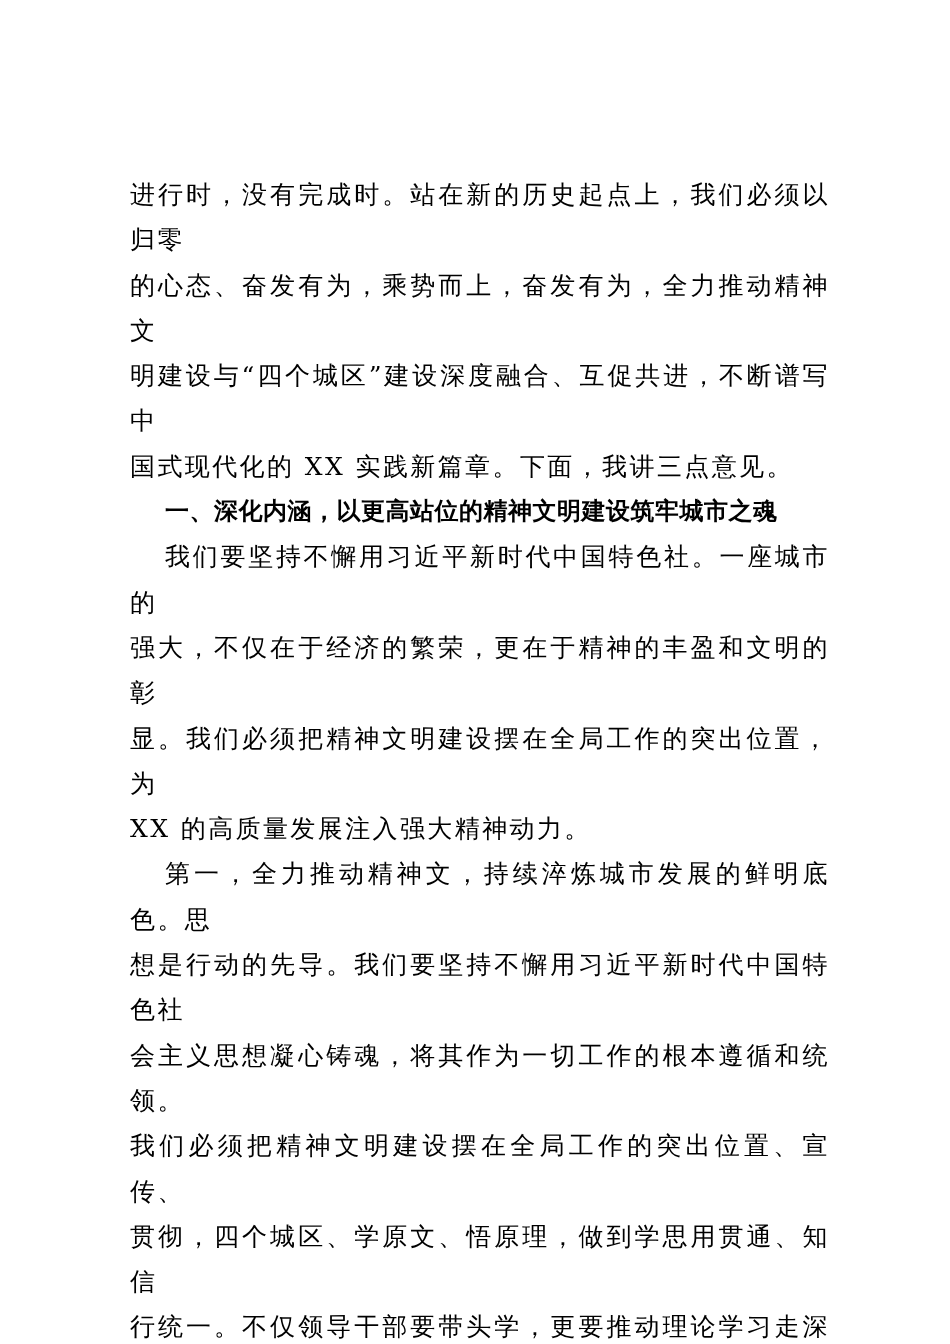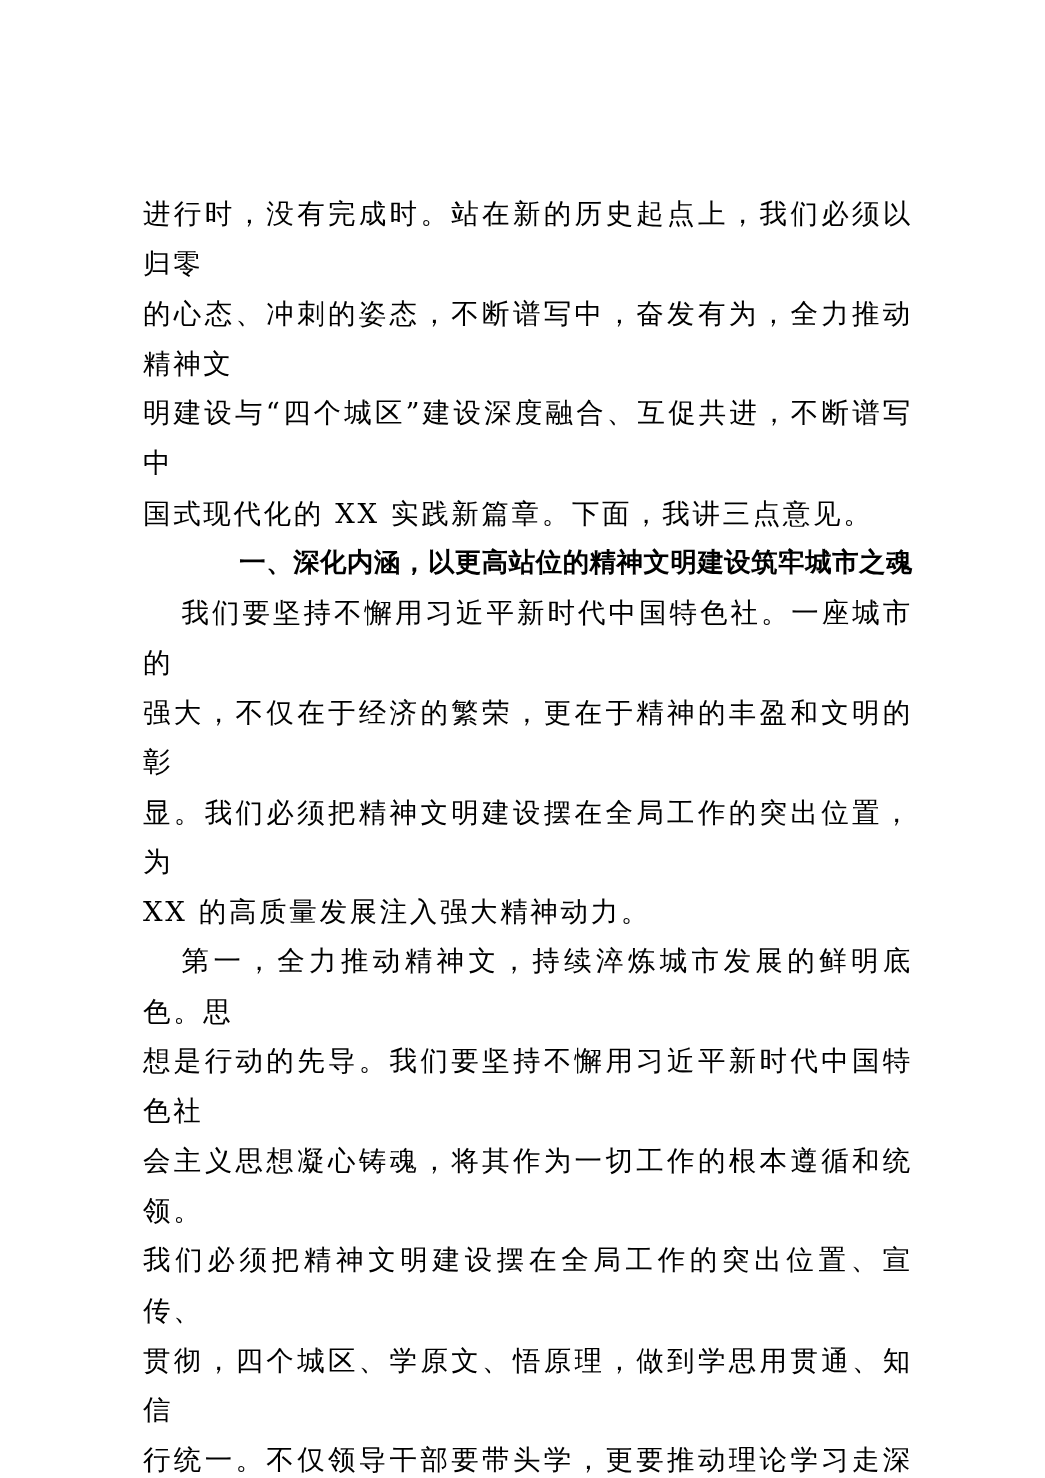--- a/index.html
+++ b/index.html
@@ -24,30 +24,29 @@
     }
     .para.indent { text-indent: 35px; }
     .heading {
       margin: 0;
       padding-left: 35px;
       font-family: "DejaVu Sans", "Liberation Sans", sans-serif;
       font-weight: bold;
       font-size: 24px;
       letter-spacing: 0.5px;
       white-space: nowrap;
-      text-align: right;
     }
   </style>
 </head>
 <body>
 
 <div class="page">
   <div class="line-block">
     <div class="para">进行时，没有完成时。站在新的历史起点上，我们必须以归零</div>
-    <div class="para">的心态、冲刺的姿态，不断谱写中，奋发有为，全力推动精神文</div>
+    <div class="para">的心态、奋发有为，乘势而上，奋发有为，全力推动精神文</div>
     <div class="para">明建设与“四个城区”建设深度融合、互促共进，不断谱写中</div>
     <div class="para">国式现代化的 XX 实践新篇章。下面，我讲三点意见。</div>
   </div>
 
   <div class="heading">一、深化内涵，以更高站位的精神文明建设筑牢城市之魂</div>
 
   <div class="line-block">
     <div class="para indent">我们要坚持不懈用习近平新时代中国特色社。一座城市的</div>
     <div class="para">强大，不仅在于经济的繁荣，更在于精神的丰盈和文明的彰</div>
     <div class="para">显。我们必须把精神文明建设摆在全局工作的突出位置，为</div>

